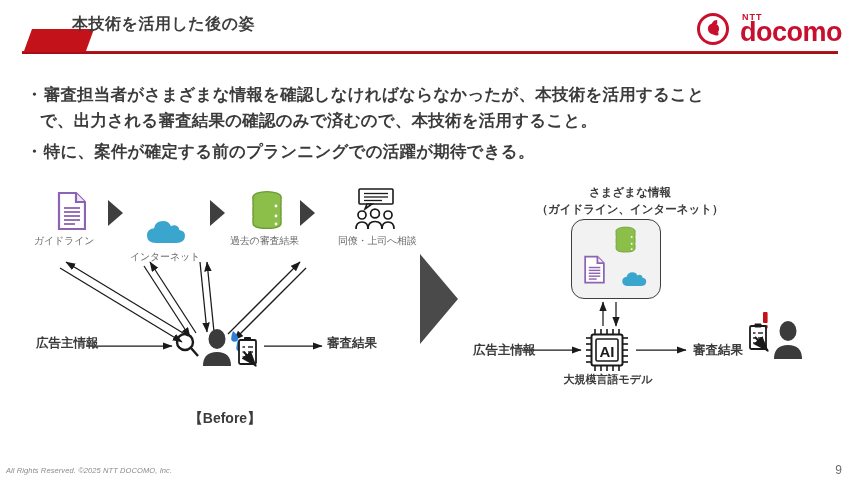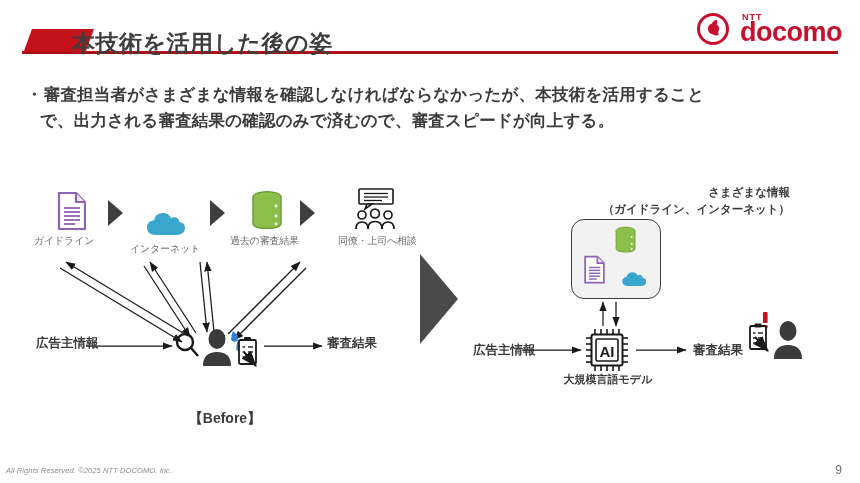--- a/index.html
+++ b/index.html
@@ -18,22 +18,22 @@
   }
   .hdr-rule{
     position:absolute;left:22px;top:51px;width:816px;height:3px;
     background:#a60f16;
   }
   .hdr-rule:after{
     content:"";position:absolute;left:0;top:0;width:100%;height:1px;
     background:#c4121a;
   }
   .page-title{
-    position:absolute;left:72px;top:28px;
-    font-size:23px;font-weight:700;color:#3d3d3d;letter-spacing:.5px;
+    position:absolute;left:72px;top:14px;
+    font-size:16px;font-weight:700;color:#3d3d3d;letter-spacing:.5px;
     white-space:nowrap;
   }
 
   
   .logo{position:absolute;right:18px;top:12px;height:34px;display:flex;align-items:center;gap:11px;}
   .logo-mark{width:32px;height:32px;}
   .logo-text{position:relative;height:32px;display:flex;align-items:center;}
   .logo-ntt{
     position:absolute;left:2px;top:-1px;font-size:9px;font-weight:700;
     color:#c8102e;letter-spacing:1px;
@@ -76,21 +76,21 @@
   .lbl-result-b{left:327px;top:149px;}
 
   .big-arrow{
     position:absolute;left:420px;top:68px;width:0;height:0;
     border-top:45px solid transparent;border-bottom:45px solid transparent;
     border-left:38px solid #4a4a4a;
   }
 
   
   .after-head{
-    position:absolute;left:470px;top:-2px;width:320px;text-align:right;
+    position:absolute;left:470px;top:-2px;width:320px;text-align:center;
     font-size:11.5px;font-weight:700;color:#3b3b3b;line-height:1.45;
   }
   .info-box{
     position:absolute;left:571px;top:33px;width:88px;height:78px;
     background:#f2f2f2;border:1.6px solid #3f3f3f;border-radius:13px;
   }
   .ai-chip{position:absolute;left:585px;top:142px;width:44px;height:44px;}
   .llm-cap{
     position:absolute;left:530px;top:186px;width:156px;text-align:center;
     font-size:11px;font-weight:700;color:#3b3b3b;line-height:1.4;
@@ -135,21 +135,24 @@
       <span class="logo-text">
         <span class="logo-ntt">NTT</span>
         <span class="logo-word">docomo</span>
       </span>
     </div>
   </div>
 
   <div class="bullets">
     <div class="bullet">
       <span class="b-mark">・</span><span>審査担当者がさまざまな情報を確認しなければならなかったが、本技術を活用すること</span><br>
-      <span style="display:inline-block;width:14px"></span><span>で、出力される審査結果の確認のみで済むので、審査スピードが向上する。</span>
+      <span style="display:inline-block;width:14px"></span><span>で、出力される審査結果の確認のみで済むので、本技術を活用すること。</span>
+    </div>
+    <div class="bullet">
+      <span class="b-mark">・</span><span>特に、案件が確定する前のプランニングでの活躍が期待できる。</span>
     </div>
   </div>
 
   <div class="diagram">
 
     <div class="src-row">
 
       <div class="src" style="left:0;top:0;">
         <div class="ico">
           <svg width="30" height="38" viewBox="0 0 30 38">
@@ -162,21 +165,21 @@
               <line x1="8" y1="28" x2="24" y2="28"></line>
               <line x1="8" y1="32" x2="19" y2="32"></line>
             </g>
           </svg>
         </div>
         <div class="cap">ガイドライン</div>
       </div>
 
       <div class="src-sep" style="left:74px;"></div>
 
-      <div class="src" style="left:96px;top:8px;">
+      <div class="src" style="left:96px;top:16px;">
         <div class="ico">
           <svg width="44" height="30" viewBox="0 0 44 30">
             <path d="M11 27 q-9 0 -9 -7.5 q0 -6.5 7 -7.3 q1.5 -7.2 9 -7.2 q6 0 8 5.2 q1.4 -.9 3 -.9 q4.6 0 5.3 4.6 q5.7 .7 5.7 5.9 q0 7.2 -9 7.2 z" fill="#3aa5cd"></path>
           </svg>
         </div>
         <div class="cap">インターネット</div>
       </div>
 
       <div class="src-sep" style="left:176px;"></div>
 

